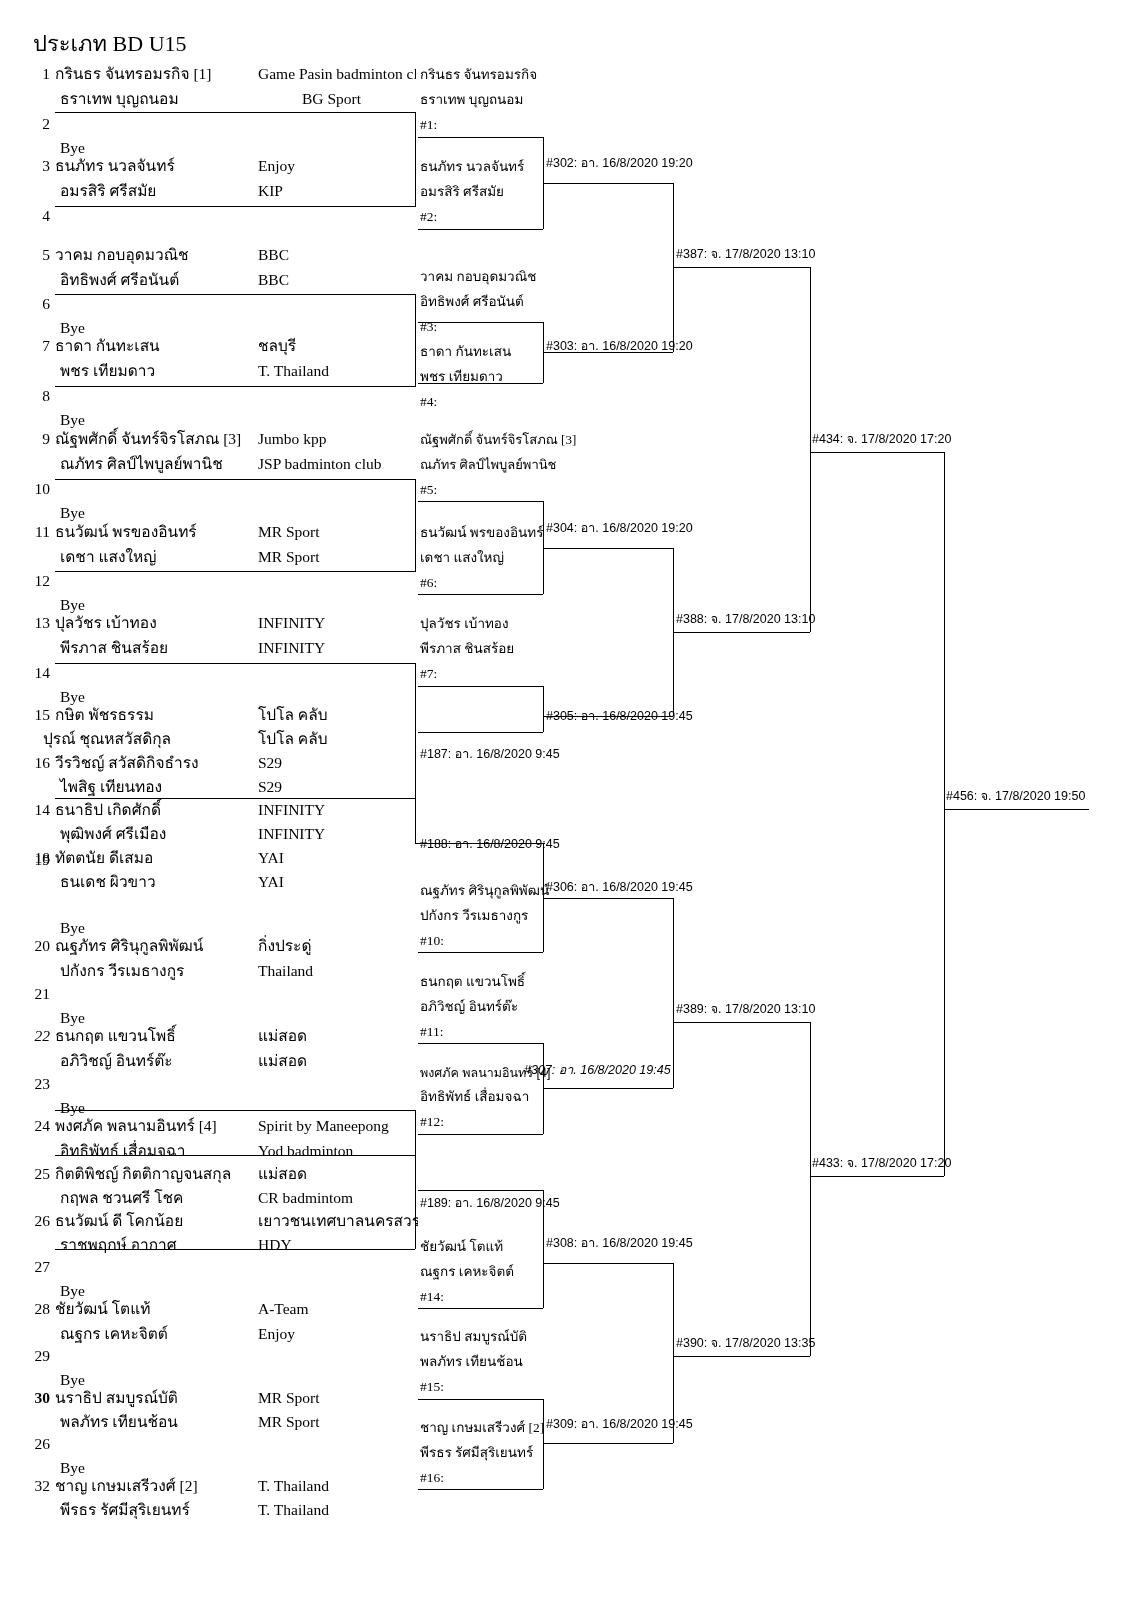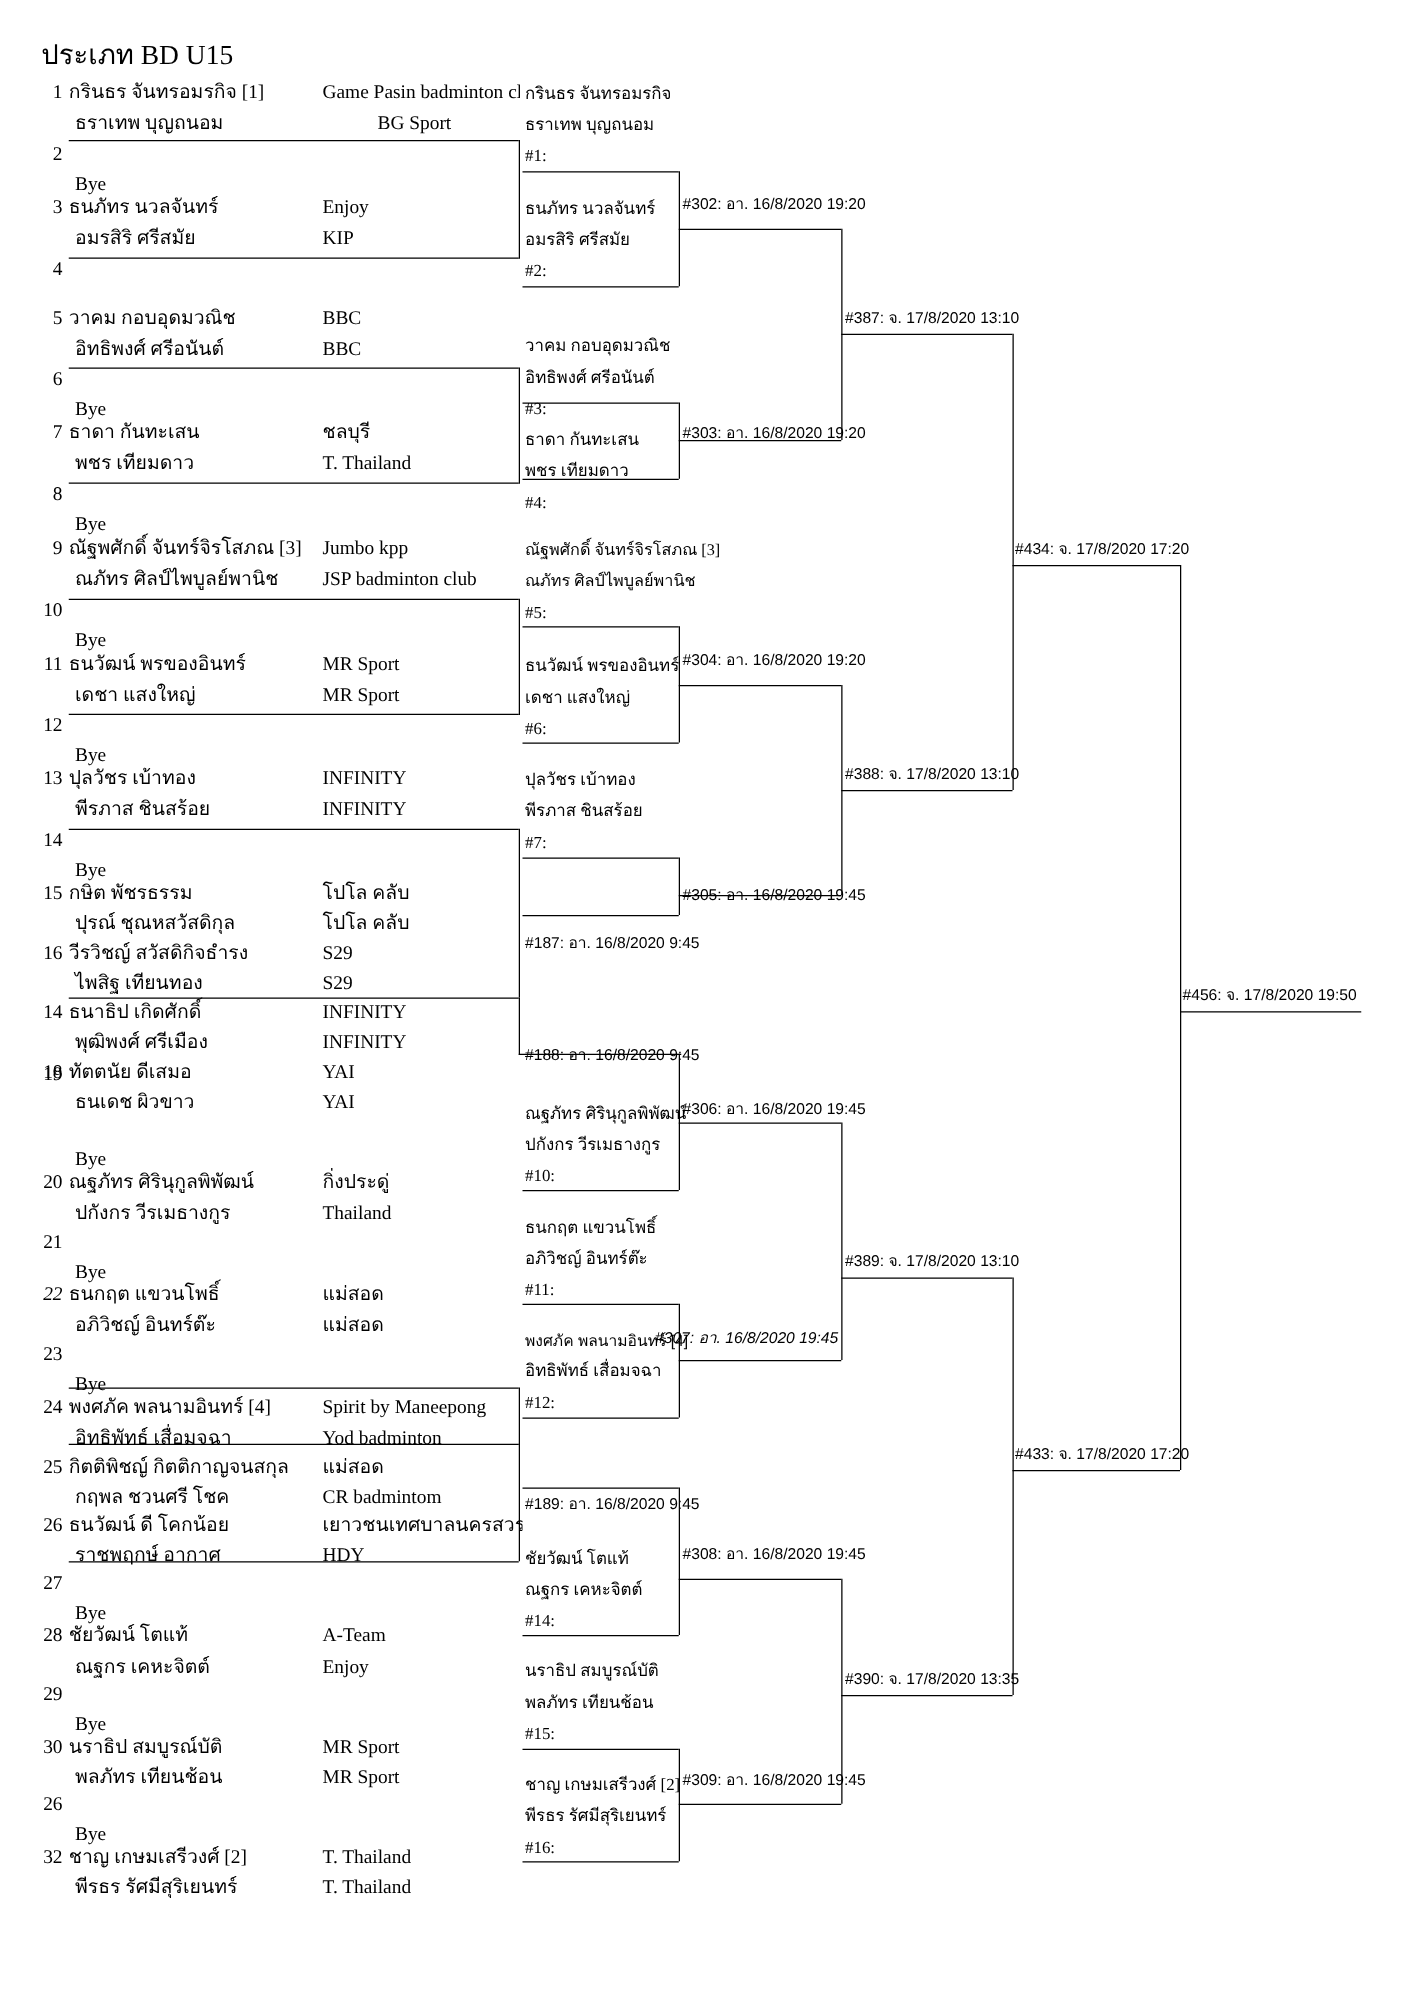--- a/index.html
+++ b/index.html
@@ -132,21 +132,21 @@
   <div class="t" style="left:60px; top:640px;">พีรภาส ชินสร้อย</div>
   <div class="t" style="left:258px; top:640px;">INFINITY</div>
   <div class="line hl" style="left:55px; top:663px; width:360px;"></div>
 
   <div class="num" style="left:22px; top:665px; width:28px;">14</div>
   <div class="t" style="left:60px; top:689px;">Bye</div>
 
   <div class="num" style="left:22px; top:707px; width:28px;">15</div>
   <div class="t" style="left:55px; top:707px;">กษิต พัชรธรรม</div>
   <div class="t" style="left:258px; top:707px;">โปโล คลับ</div>
-  <div class="t" style="left:60px; top:731px;">ปุรณ์ ชุณหสวัสดิกุล</div>
+  <div class="t" style="left:43px; top:731px;">ปุรณ์ ชุณหสวัสดิกุล</div>
   <div class="t" style="left:258px; top:731px;">โปโล คลับ</div>
 
   <div class="num" style="left:22px; top:755px; width:28px;">16</div>
   <div class="t" style="left:55px; top:755px;">วีรวิชญ์ สวัสดิกิจธำรง</div>
   <div class="t" style="left:258px; top:755px;">S29</div>
   <div class="t" style="left:60px; top:779px;">ไพสิฐ เทียนทอง</div>
   <div class="t" style="left:258px; top:779px;">S29</div>
   <div class="line hl" style="left:55px; top:798px; width:360px;"></div>
 
   <div class="num" style="left:22px; top:802px; width:28px;">14</div>
@@ -205,21 +205,21 @@
 
   <div class="num" style="left:22px; top:1301px; width:28px;">28</div>
   <div class="t" style="left:55px; top:1301px;">ชัยวัฒน์ โตแท้</div>
   <div class="t" style="left:258px; top:1301px;">A-Team</div>
   <div class="t" style="left:60px; top:1326px;">ณฐกร เคหะจิตต์</div>
   <div class="t" style="left:258px; top:1326px;">Enjoy</div>
 
   <div class="num" style="left:22px; top:1348px; width:28px;">29</div>
   <div class="t" style="left:60px; top:1372px;">Bye</div>
 
-  <div class="num" style="left:22px; top:1390px; width:28px;">30</div>
+  <div class="num" style="left:22px; top:1390px; width:28px;font-weight:bold;">30</div>
   <div class="t" style="left:55px; top:1390px;">นราธิป สมบูรณ์บัติ</div>
   <div class="t" style="left:258px; top:1390px;">MR Sport</div>
   <div class="t" style="left:60px; top:1414px;">พลภัทร เทียนช้อน</div>
   <div class="t" style="left:258px; top:1414px;">MR Sport</div>
 
   <div class="num" style="left:22px; top:1436px; width:28px;">26</div>
   <div class="t" style="left:60px; top:1460px;">Bye</div>
 
   <div class="num" style="left:22px; top:1478px; width:28px;">32</div>
   <div class="t" style="left:55px; top:1478px;">ชาญ เกษมเสรีวงศ์ [2]</div>

